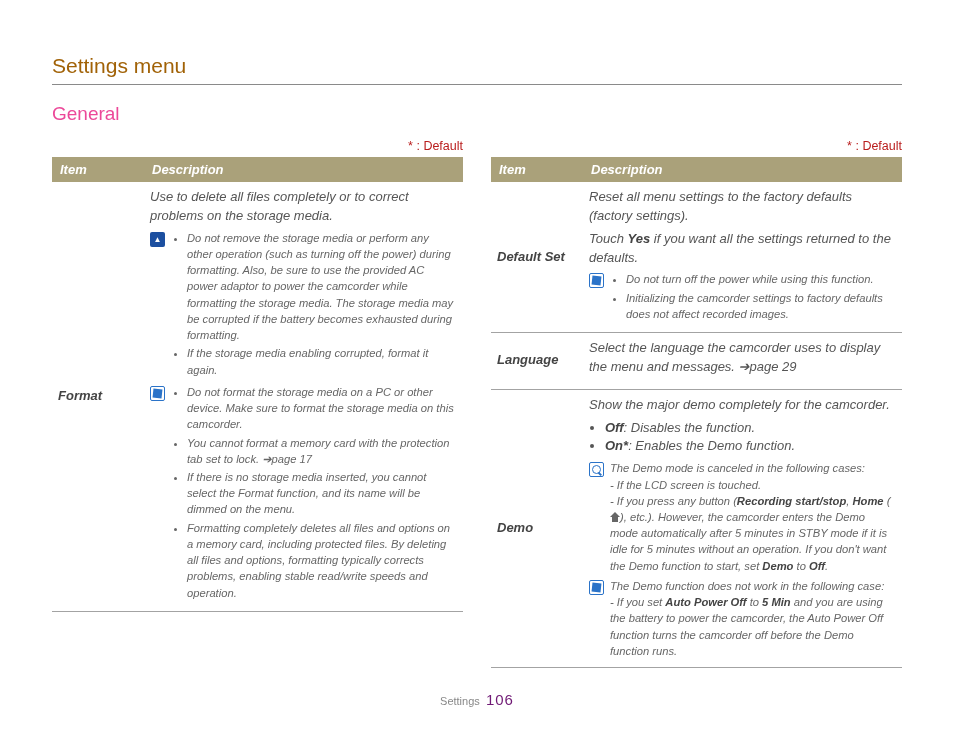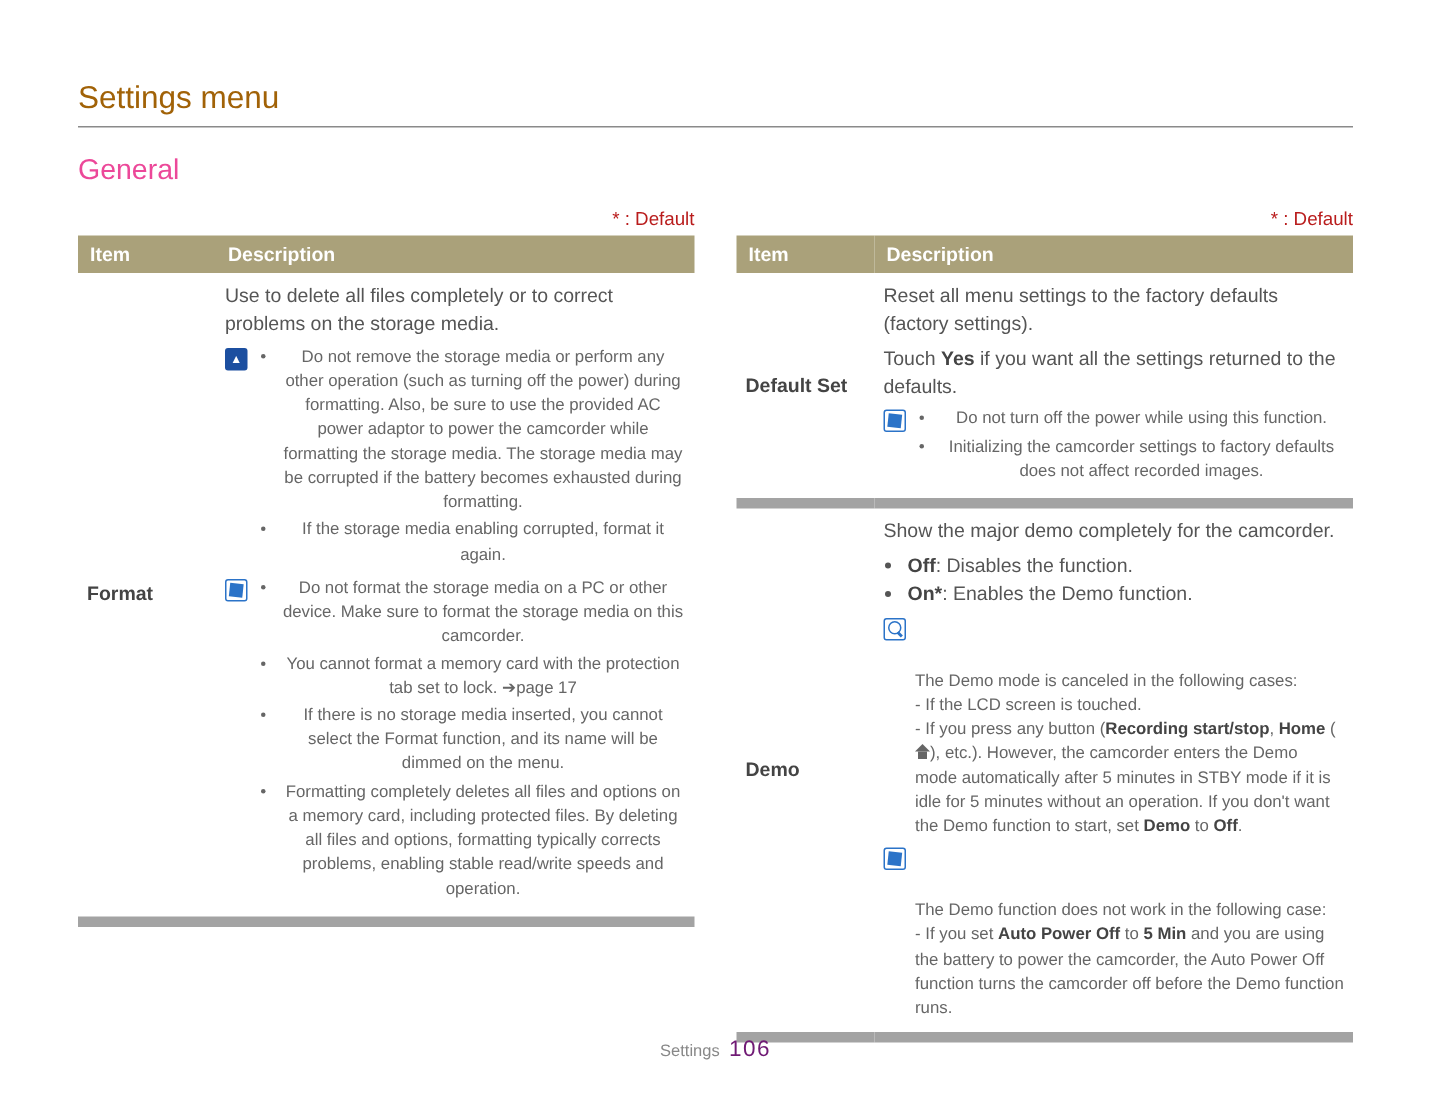--- a/index.html
+++ b/index.html
@@ -41,34 +41,35 @@
   .default-note {
     text-align: right;
     font-size: 12.5px;
     color: #b91c1c;
     margin-bottom: 4px;
   }
   table {
     width: 100%;
     border-collapse: collapse;
     font-size: 13px;
+    font-style: italic;
   }
   th {
     background: #aaa17a;
     color: #fff;
     text-align: left;
     font-weight: 700;
     padding: 5px 8px;
     font-size: 13px;
   }
   th:first-child { width: 92px; }
   td {
     vertical-align: top;
     padding: 6px 6px 8px 6px;
-    border-bottom: 7px solid #a3a3a3;
+    border-bottom: 1px solid #a3a3a3;
   }
   td.item-cell {
     font-weight: 700;
     color: #444;
     vertical-align: middle;
     font-size: 13px;
   }
   .lead {
     font-size: 13px;
     line-height: 1.45;
@@ -125,21 +126,21 @@
     bottom: 2px; right: 1px;
     transform: rotate(45deg);
   }
   ul.notes {
     list-style: disc;
     padding-left: 16px;
     font-size: 11.2px;
     line-height: 1.45;
     color: #666;
   }
-  ul.notes > li { margin-bottom: 2px; text-align: center; }
+  ul.notes > li { margin-bottom: 2px; }
   ul.lead-list {
     list-style: disc;
     padding-left: 16px;
     font-size: 13px;
     line-height: 1.45;
     color: #555;
   }
   .b { font-weight: 700; color: #444; }
   .home-icon {
     display: inline-block;
@@ -173,21 +174,20 @@
   }
   .footer .pg {
     font-size: 15px;
     color: #701a75;
     letter-spacing: 1px;
   }
   .small-indent {
     font-size: 11.2px;
     line-height: 1.45;
     color: #666;
-    margin-top: 36px;
   }
 </style>
 </head>
 <body>
 
 <div class="page-title">Settings menu</div>
 <hr class="rule">
 <div class="section-title">General</div>
 
 <div class="cols">
@@ -254,20 +254,26 @@
                   <div class="icon-note-inner"></div>
                 </div>
               <ul class="notes">
                 <li>Do not turn off the power while using this function.</li>
                 <li>Initializing the camcorder settings to factory defaults does not affect recorded images.</li>
               </ul>
             </div>
           </td>
         </tr>
 
+        <tr>
+          <td class="item-cell">Language</td>
+          <td>
+            <div class="lead">Select the language the camcorder uses to display the menu and messages. ➔page 29</div>
+          </td>
+        </tr>
 
         <tr>
           <td class="item-cell">Demo</td>
           <td>
             <div class="lead">Show the major demo completely for the camcorder.</div>
             <ul class="lead-list">
               <li><span class="b">Off</span><span>: Disables the function.</span></li>
               <li><span class="b">On*</span><span>: Enables the Demo function.</span></li>
             </ul>
 

